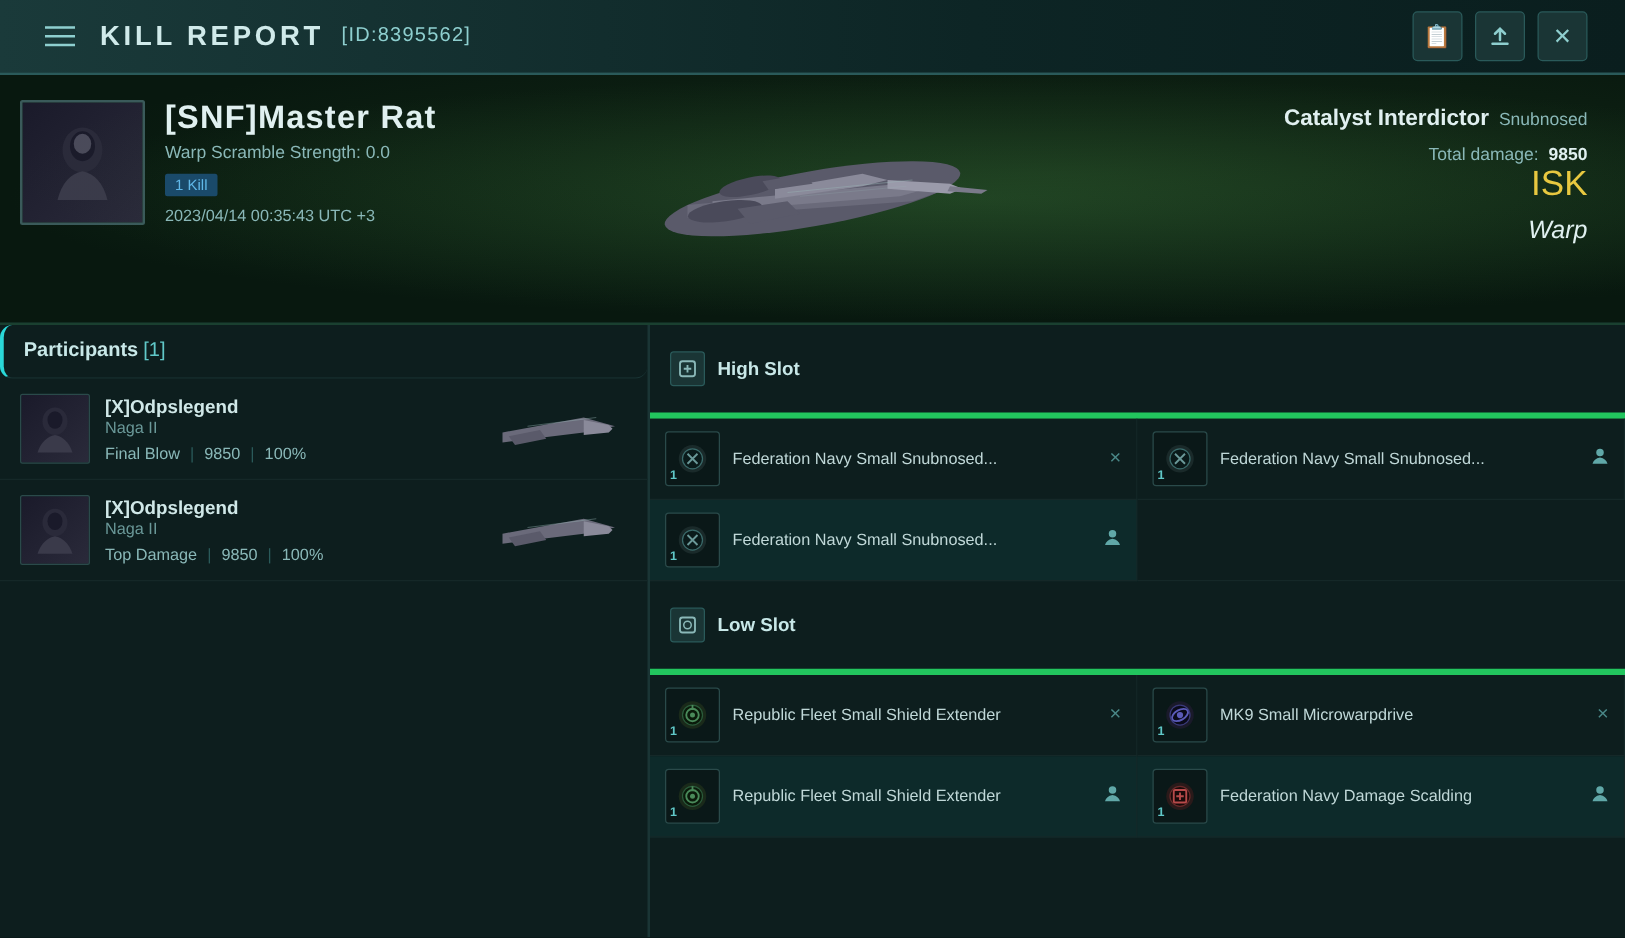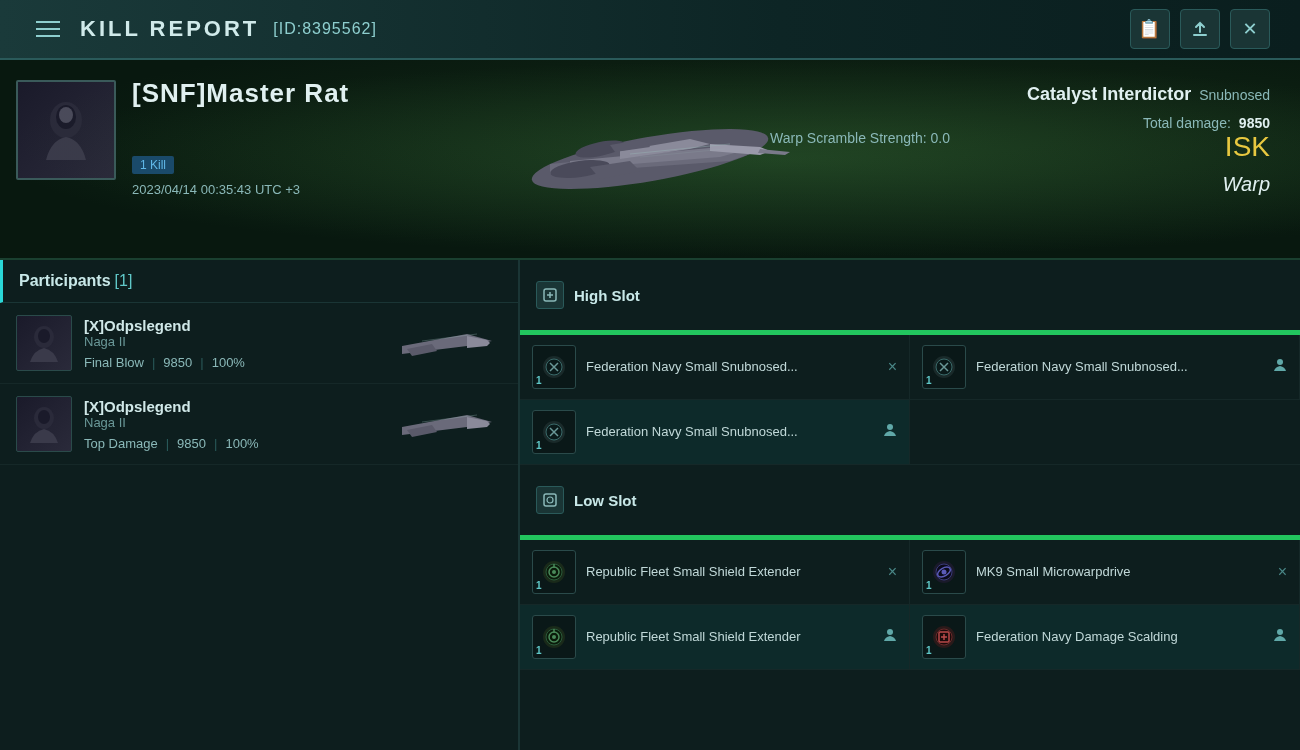--- a/index.html
+++ b/index.html
@@ -105,22 +105,21 @@
     }
     .pilot-name {
       font-size: 26px;
       font-weight: 700;
       color: #e0f0f0;
       letter-spacing: 1px;
     }
     .warp-scramble {
       font-size: 14px;
       color: #8ab8b8;
-      margin-top: 21px;
-      text-align: right;
+      margin-top: 4px;
     }
     .kill-badge {
       display: inline-block;
       background: #1a4a6a;
       color: #60b8e8;
       font-size: 12px;
       padding: 2px 8px;
       border-radius: 2px;
       margin-top: 10px;
       width: fit-content;
@@ -214,20 +213,21 @@
       background: #0d1e1e;
       border-right: 2px solid #1a3535;
       overflow-y: auto;
     }
     .participants-header {
       display: flex;
       align-items: center;
       padding: 12px 16px;
       border-bottom: 1px solid #1a3535;
       border-left: 3px solid #2ad8d8;
+      border-radius: 10px;
     }
     .participants-title {
       font-size: 16px;
       color: #c8e8e8;
       font-weight: 600;
     }
     .participants-count {
       color: #60c8c8;
       margin-left: 4px;
     }

